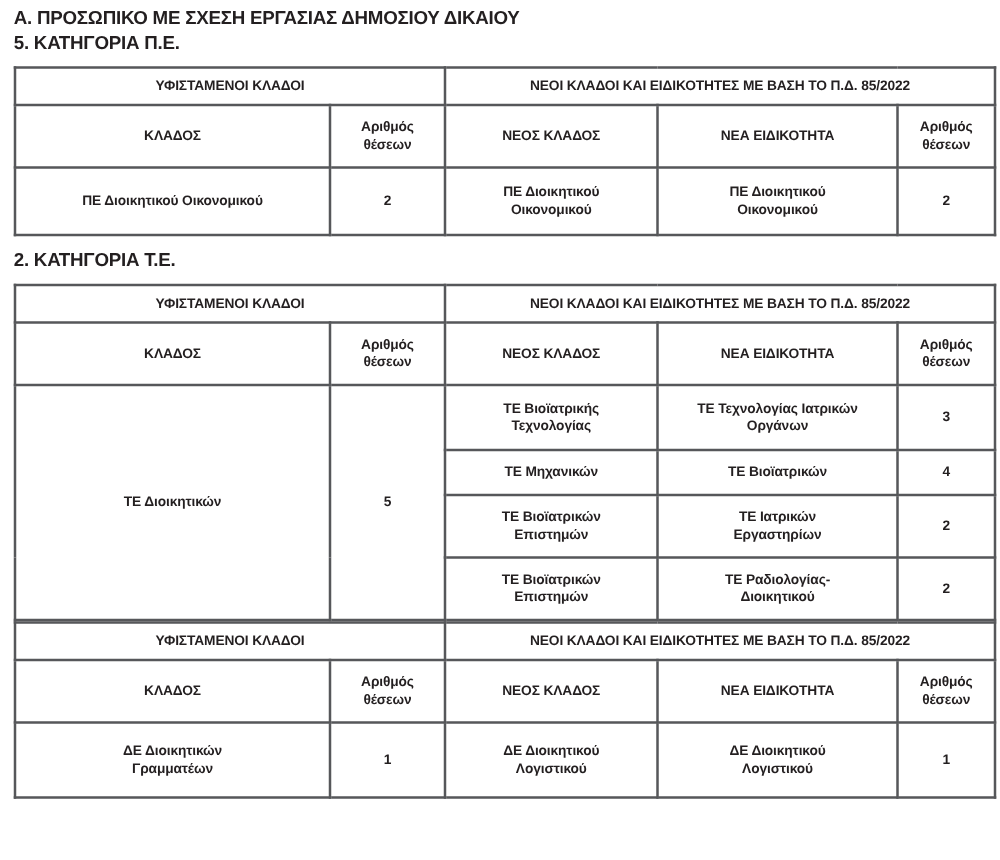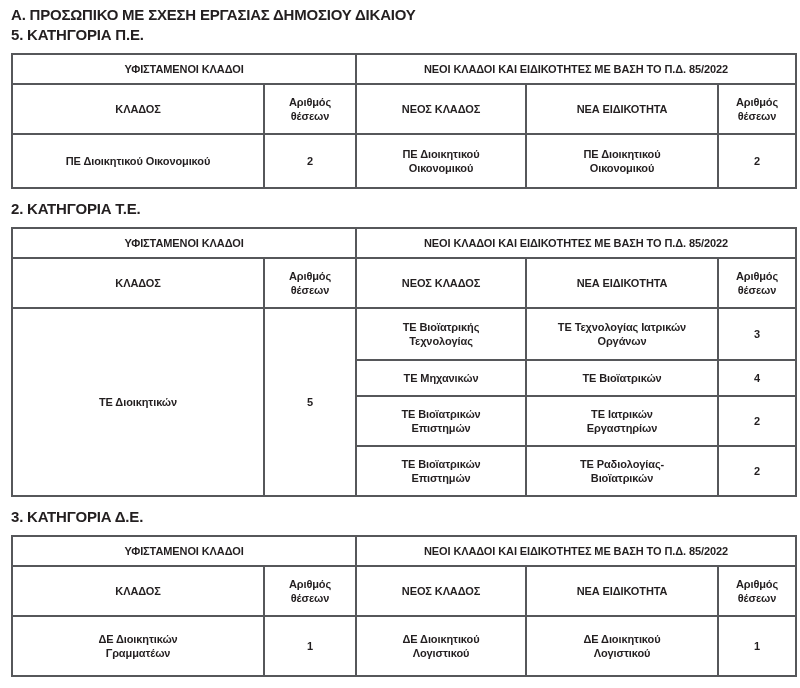--- a/index.html
+++ b/index.html
@@ -122,27 +122,26 @@
         <td>ΤΕ Βιοϊατρικών
 Επιστημών</td>
         <td>ΤΕ Ιατρικών
 Εργαστηρίων</td>
         <td>2</td>
       </tr>
       <tr class="r4">
         <td>ΤΕ Βιοϊατρικών
 Επιστημών</td>
         <td>ΤΕ Ραδιολογίας-
-Βιοϊατρικών</td>
+Διοικητικού</td>
         <td>2</td>
       </tr>
     </tbody>
   </table>
 
-  <div class="section-heading gap">3. ΚΑΤΗΓΟΡΙΑ Δ.Ε.</div>
   <table class="doc-table">
     <colgroup>
       <col style="width:252px">
         <col style="width:92px">
         <col style="width:170px">
         <col style="width:192px">
         <col style="width:78px">
     </colgroup>
     <tbody>
       <tr class="h1">

